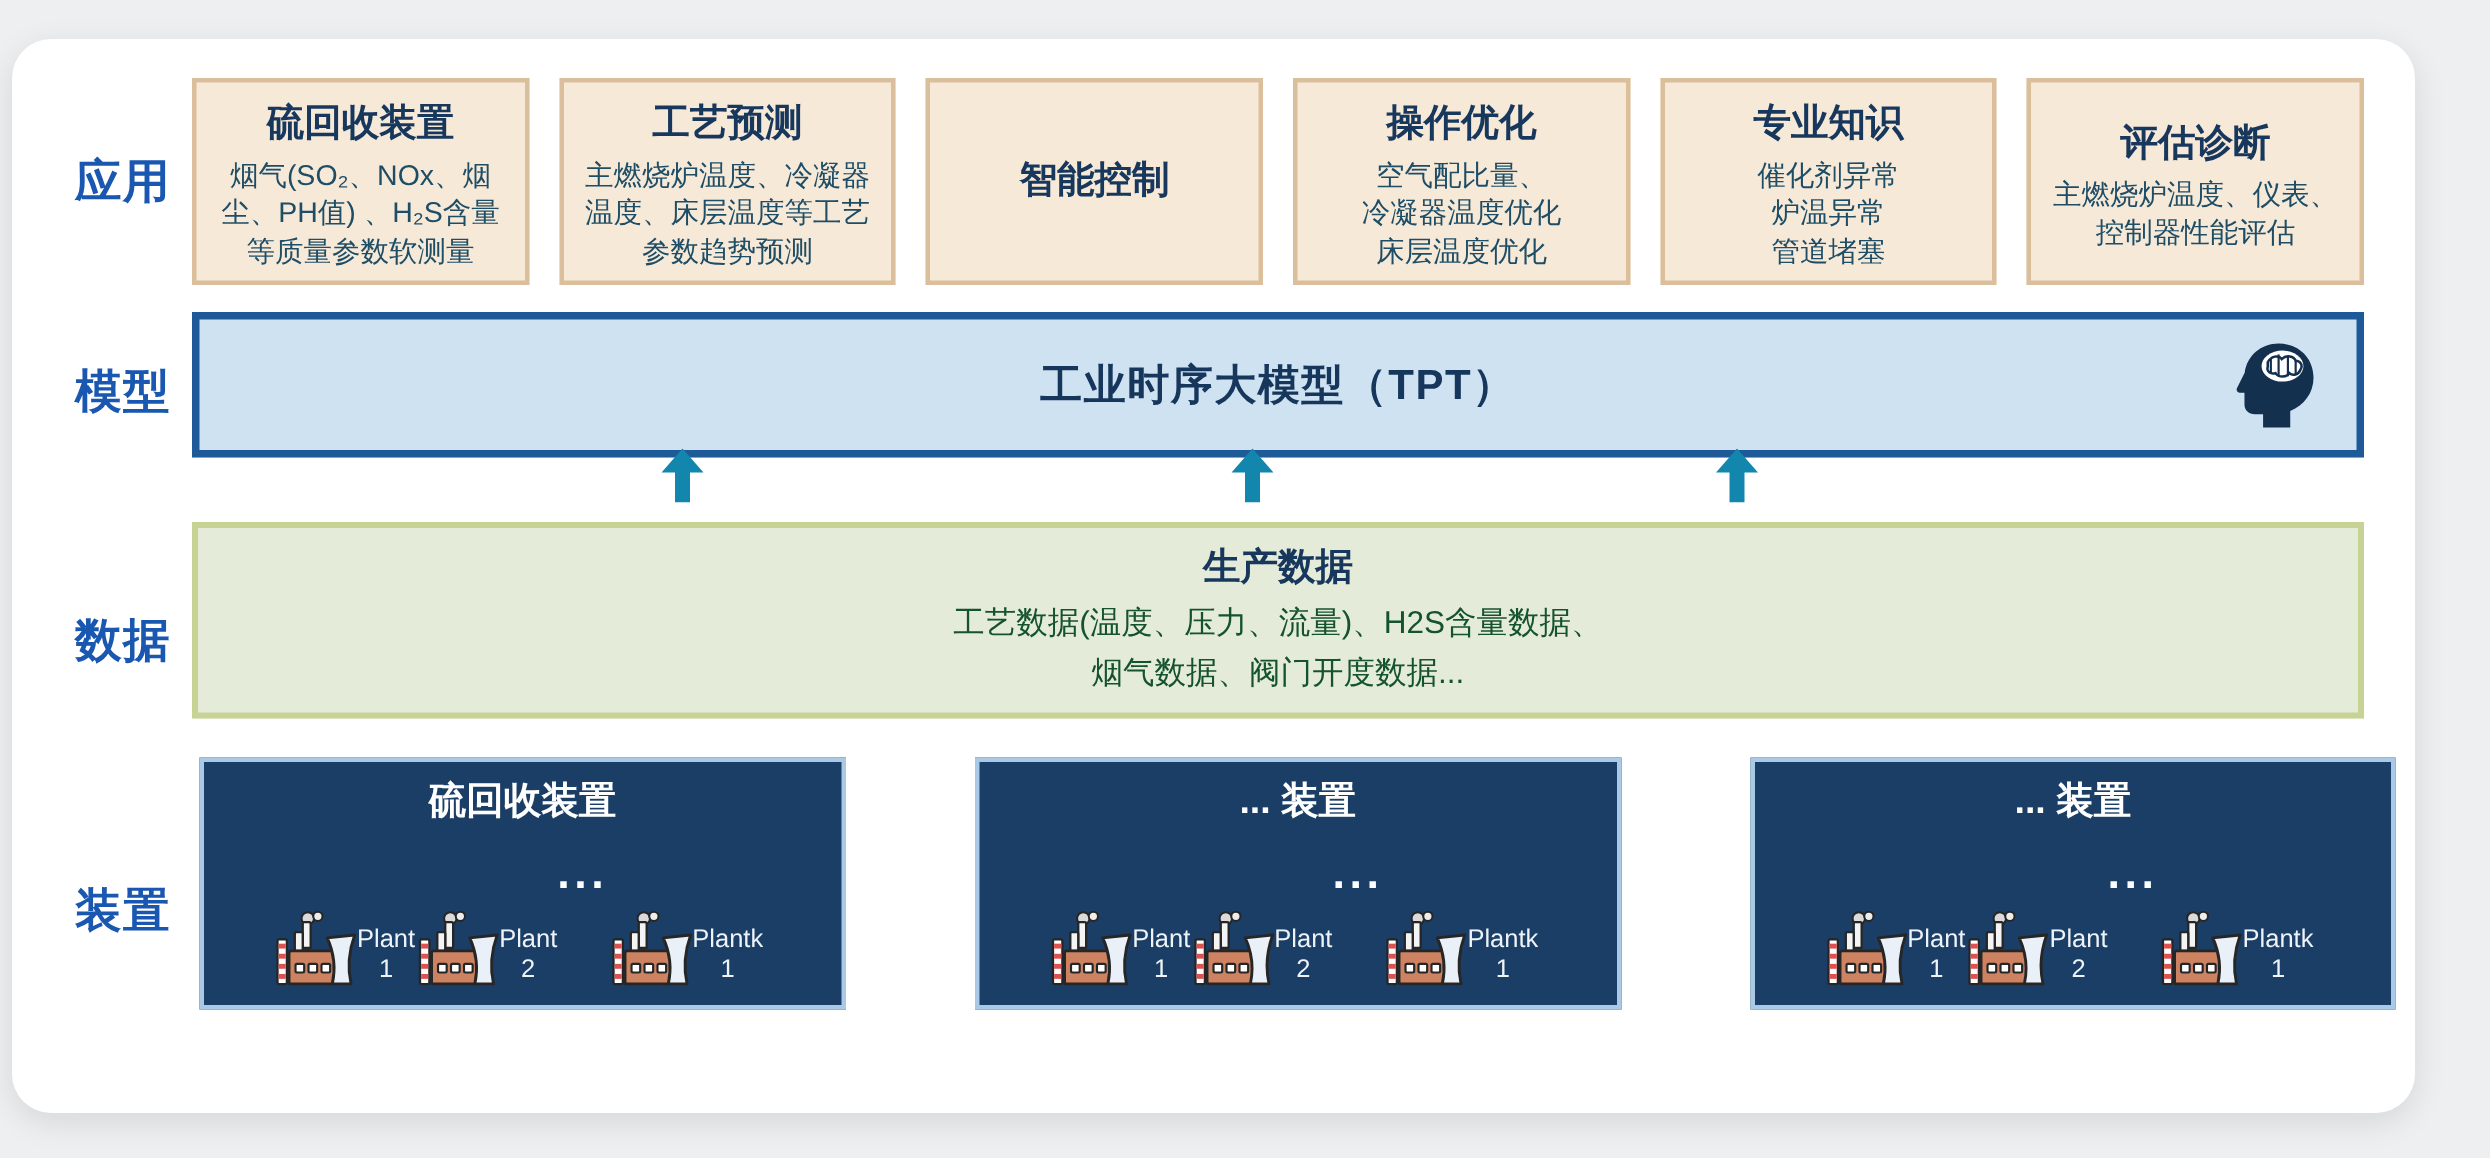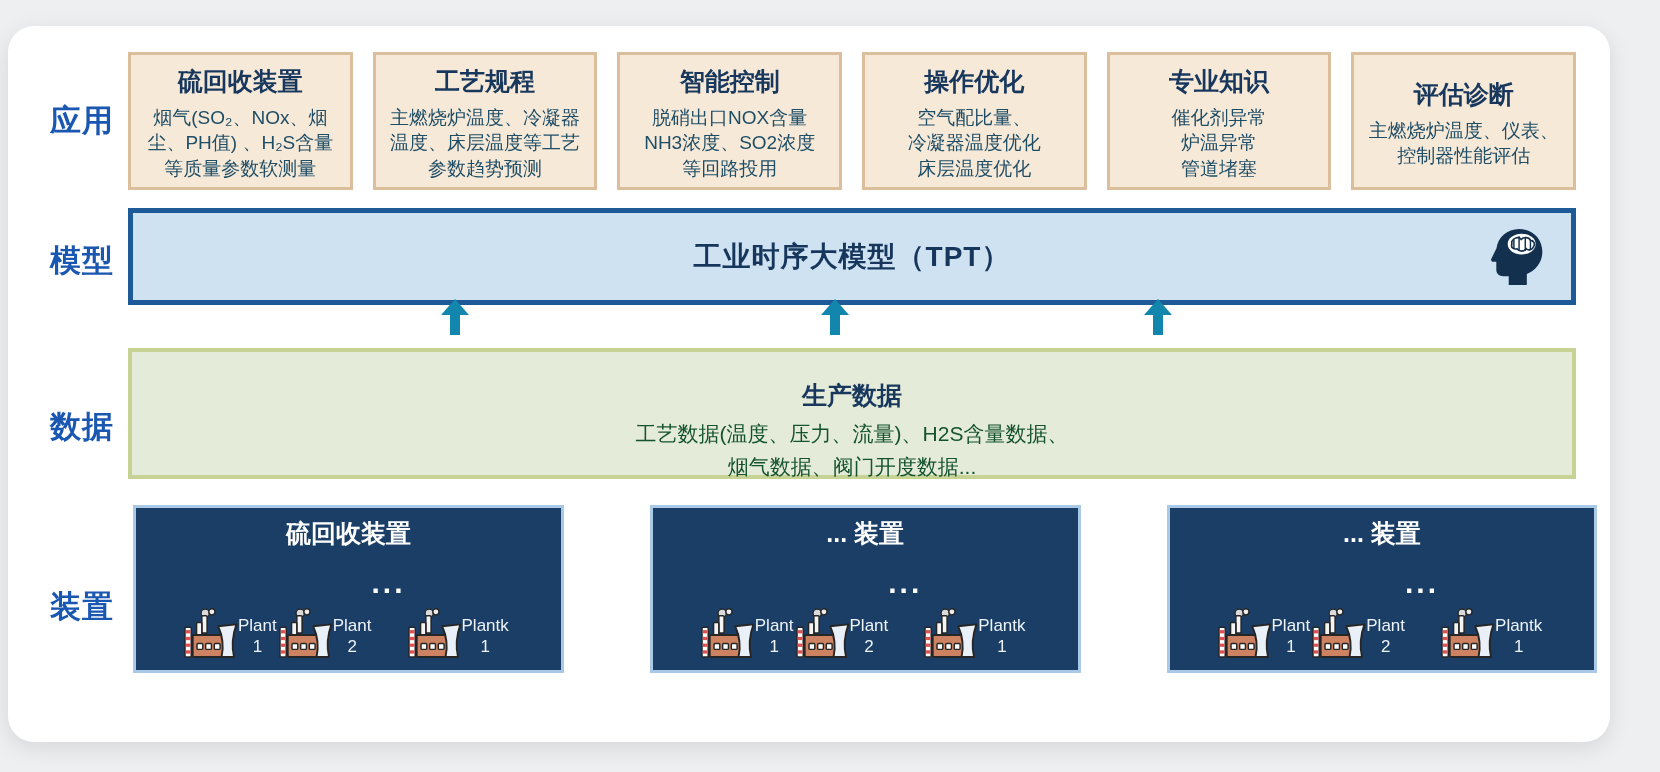--- a/index.html
+++ b/index.html
@@ -51,21 +51,21 @@
   #arrow-3{left:1144px}
 
   
   .data-row{
     position:absolute;left:128px;top:348px;width:1448px;
     display:flex;gap:25px;
   }
   .data-box{
     flex:1 1 0;box-sizing:border-box;height:131px;
     background:#e5ebd9;border:4px solid #c6d394;
-    text-align:center;padding-top:27px;
+    text-align:center;padding-top:9px;
   }
   .data-title{font-size:25px;font-weight:bold;color:#17375d;margin-bottom:6px;}
   .data-body{font-size:21px;color:#14532d;line-height:1.55;white-space:pre-line;}
 
   
   .plant-row{
     position:absolute;left:133px;top:505px;width:1444px;
     display:flex;gap:86px;
   }
   .plant-box{
@@ -97,28 +97,25 @@
 <div class="layer-label" id="label-model">模型</div>
 <div class="layer-label" id="label-data">数据</div>
 <div class="layer-label" id="label-plant">装置</div>
 
 <div class="app-row">
   <div class="app-box">
     <div class="app-title">硫回收装置</div>
     <div class="app-body">烟气(SO₂、NOx、烟尘、PH值) 、H₂S含量等质量参数软测量</div>
   </div>
   <div class="app-box">
-    <div class="app-title">工艺规程</div>
+    <div class="app-title">工艺预测</div>
     <div class="app-body">主燃烧炉温度、冷凝器温度、床层温度等工艺参数趋势预测</div>
   </div>
   <div class="app-box">
     <div class="app-title">智能控制</div>
-    <div class="app-body">脱硝出口NOX含量
-NH3浓度、SO2浓度
-等回路投用</div>
   </div>
   <div class="app-box">
     <div class="app-title">操作优化</div>
     <div class="app-body">空气配比量、
 冷凝器温度优化
 床层温度优化</div>
   </div>
   <div class="app-box">
     <div class="app-title">专业知识</div>
     <div class="app-body">催化剂异常

